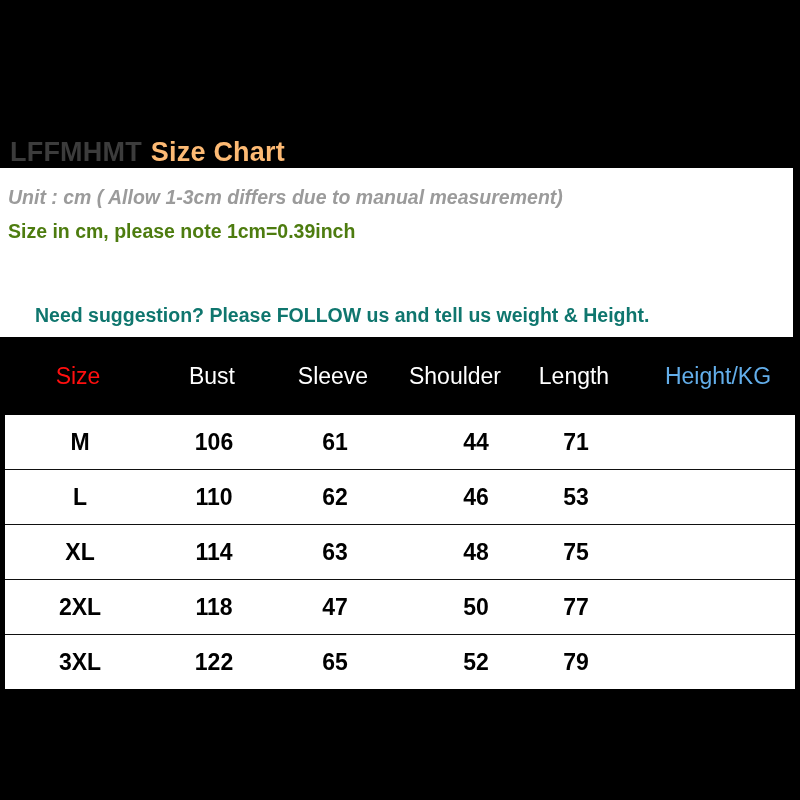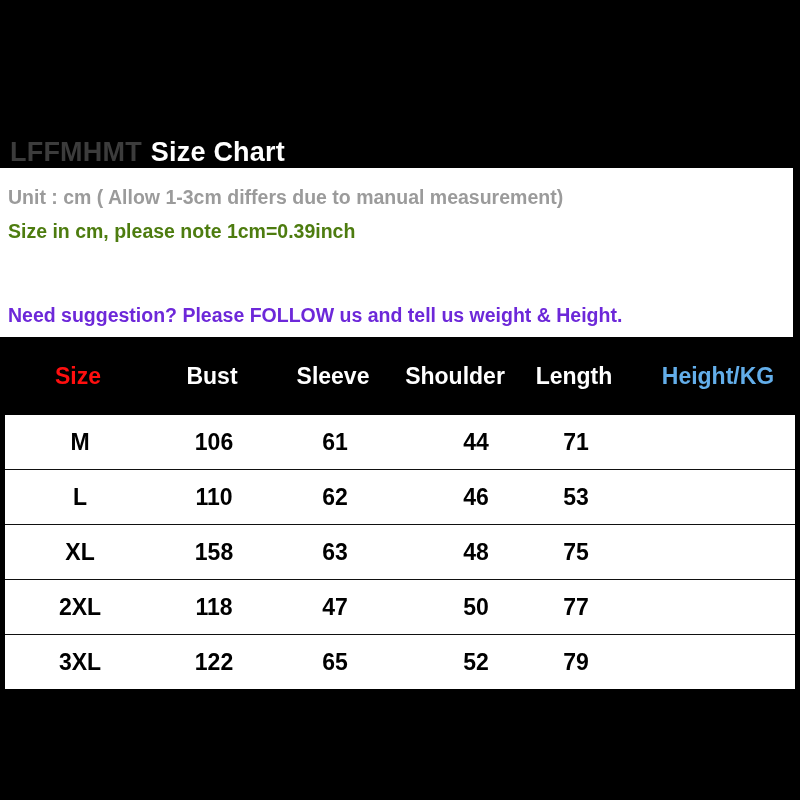--- a/index.html
+++ b/index.html
@@ -38,21 +38,21 @@
   .brand {
     font-size: 27px;
     font-weight: 600;
     color: #3c3c3c;
     letter-spacing: 0.2px;
     white-space: pre;
   }
   .title-main {
     font-size: 27px;
     font-weight: 700;
-    color: #ffffff;
+    color: #fdba74;
     letter-spacing: 0.2px;
     margin-left: 9px;
     white-space: pre;
   }
 
   
   .info-band {
     position: absolute;
     left: 0;
     top: 168px;
@@ -87,21 +87,21 @@
     position: relative;
   }
   .thead .cell {
     position: absolute;
     top: 0;
     height: 78px;
     display: flex;
     align-items: center;
     justify-content: center;
     font-size: 23px;
-    font-weight: 700;
+    font-weight: 400;
     white-space: pre;
   }
 
   .tbody {
     position: relative;
     background: #ffffff;
     border: 2px solid #000000;
     border-top: none;
     box-sizing: border-box;
     margin: 0 3px 0 3px;
@@ -149,23 +149,23 @@
 <body>
 
 <div class="page">
 
   <div class="title-band">
     <span class="brand" style="color: rgb(60, 60, 60);">LFFMHMT</span>
     <span class="title-main">Size Chart</span>
   </div>
 
   <div class="info-band">
-    <div class="info-line" style="color: rgb(155, 155, 155);">Unit : cm ( Allow 1-3cm differs due to manual measurement)</div>
+    <div class="info-line" style="color: rgb(155, 155, 155); font-style: italic;">Unit : cm ( Allow 1-3cm differs due to manual measurement)</div>
     <div class="info-line" style="color: #4d7c0f;">Size in cm, please note 1cm=0.39inch</div>
-    <div class="info-line spaced" style="color: #6d28d9;">Need suggestion? Please FOLLOW us and tell us weight &amp; Height.</div>
+    <div class="info-line spaced" style="color: #0f766e; margin-left: 27px;">Need suggestion? Please FOLLOW us and tell us weight &amp; Height.</div>
   </div>
 
   <div class="table">
 
     <div class="thead">
       <div class="cell col-size" style="color: rgb(255, 15, 15);">Size</div>
       <div class="cell col-sleeve" style="color: rgb(255, 255, 255);">Sleeve</div>
       <div class="cell col-bust" style="color: rgb(255, 255, 255);">Bust</div>
       <div class="cell col-shoulder" style="color: rgb(255, 255, 255);">Shoulder</div>
       <div class="cell col-length" style="color: rgb(255, 255, 255);">Length</div>
@@ -187,21 +187,21 @@
         <div class="cell col-size">L</div>
         <div class="cell col-bust">110</div>
         <div class="cell col-sleeve">62</div>
         <div class="cell col-shoulder">46</div>
         <div class="cell col-length">53</div>
         <div class="cell col-weight"></div>
       </div>
 
       <div class="trow">
         <div class="cell col-size">XL</div>
-        <div class="cell col-bust">158</div>
+        <div class="cell col-bust">114</div>
         <div class="cell col-sleeve">63</div>
         <div class="cell col-shoulder">48</div>
         <div class="cell col-length">75</div>
         <div class="cell col-weight"></div>
       </div>
 
       <div class="trow">
         <div class="cell col-size">2XL</div>
         <div class="cell col-bust">118</div>
         <div class="cell col-sleeve">47</div>

